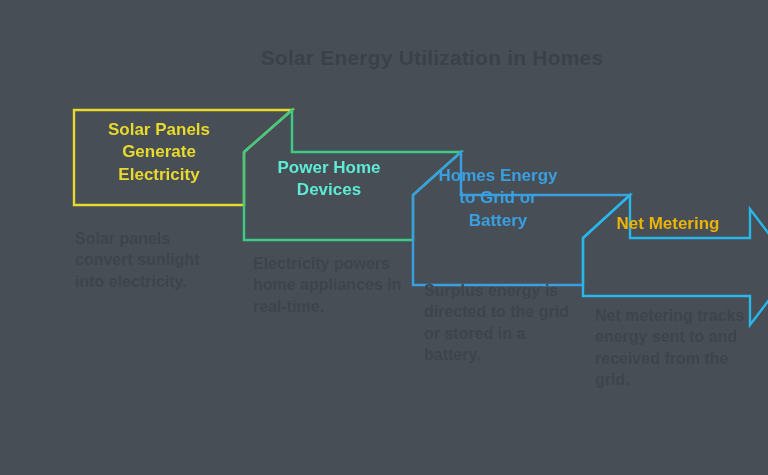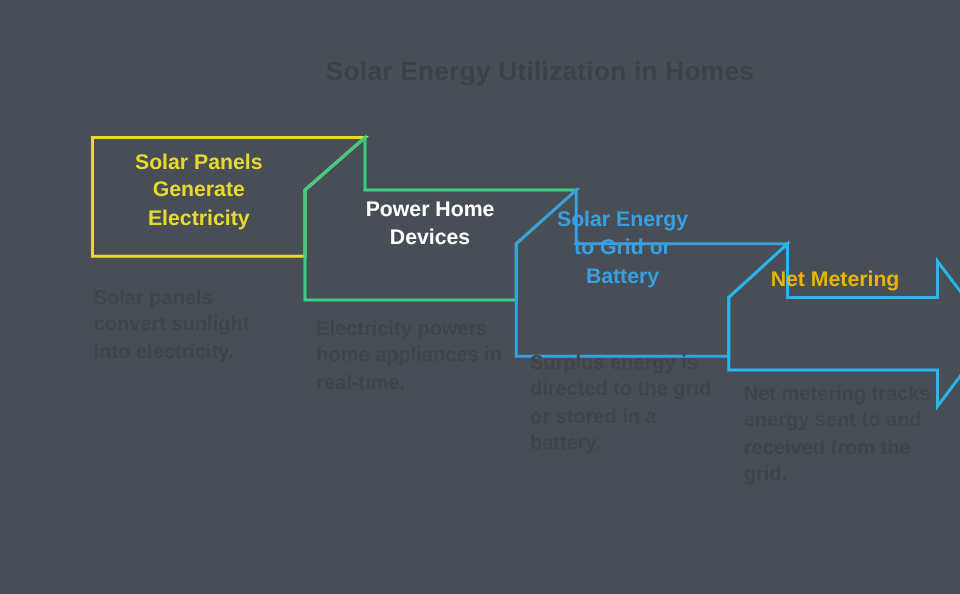--- a/index.html
+++ b/index.html
@@ -70,24 +70,24 @@
 
     <path d="M 365 195 L 413 152 L 413 195 L 582 195 L 535 238 L 535 285 L 365 285 Z" fill="none" stroke="#3a9fe0" stroke-width="2.4"></path>
 
     <path d="M 535 238 L 582 195 L 582 238 L 702 238 L 702 209 L 746 267 L 702 325 L 702 296 L 535 296 Z" fill="none" stroke="#29b6e8" stroke-width="2.4"></path>
   </svg>
 
   <div class="stage-label" style="left:26px; top:119px; width:170px; color:#e8d92c;">Solar Panels
 Generate
 Electricity</div>
 
-  <div class="stage-label" style="left:211px; top:157px; width:170px; color:#ffffff;">Power Home
+  <div class="stage-label" style="left:196px; top:157px; width:170px; color:#5eead4;">Power Home
 Devices</div>
 
-  <div class="stage-label" style="left:365px; top:165px; width:170px; color:#3a9fe0;">Solar Energy
+  <div class="stage-label" style="left:365px; top:165px; width:170px; color:#3a9fe0;">Homes Energy
 to Grid or
 Battery</div>
 
   <div class="stage-label" style="left:535px; top:213px; width:170px; color:#eab308;">Net Metering</div>
 
   <div class="stage-desc" style="left:27px; top:228px; width:150px;">Solar panels convert sunlight into electricity.</div>
 
   <div class="stage-desc" style="left:205px; top:253px; width:150px;">Electricity powers home appliances in real-time.</div>
 
   <div class="stage-desc" style="left:376px; top:280px; width:150px;">Surplus energy is directed to the grid or stored in a battery.</div>

